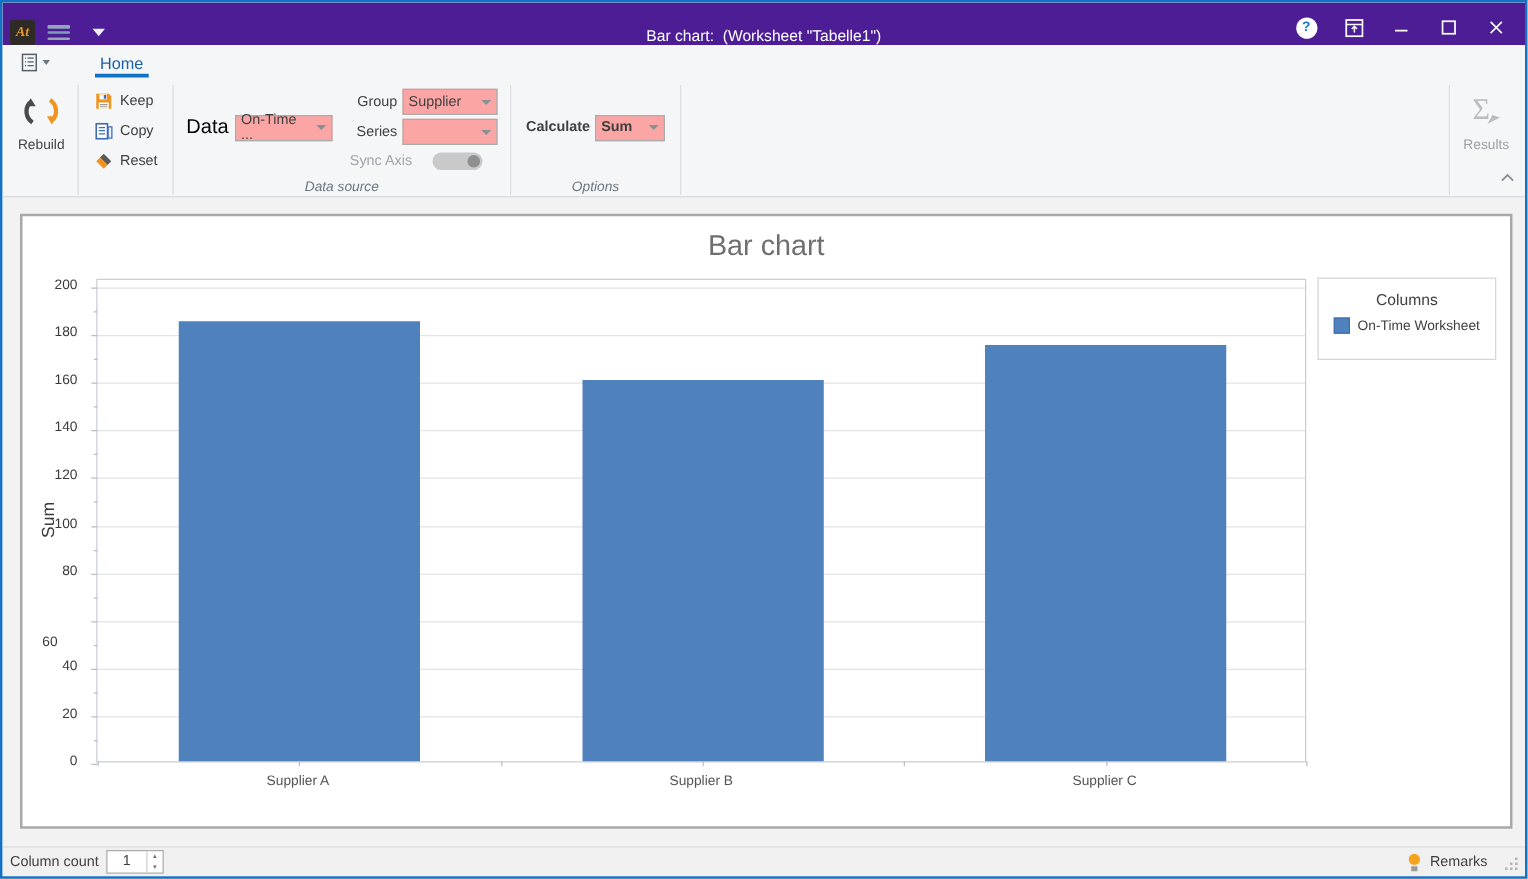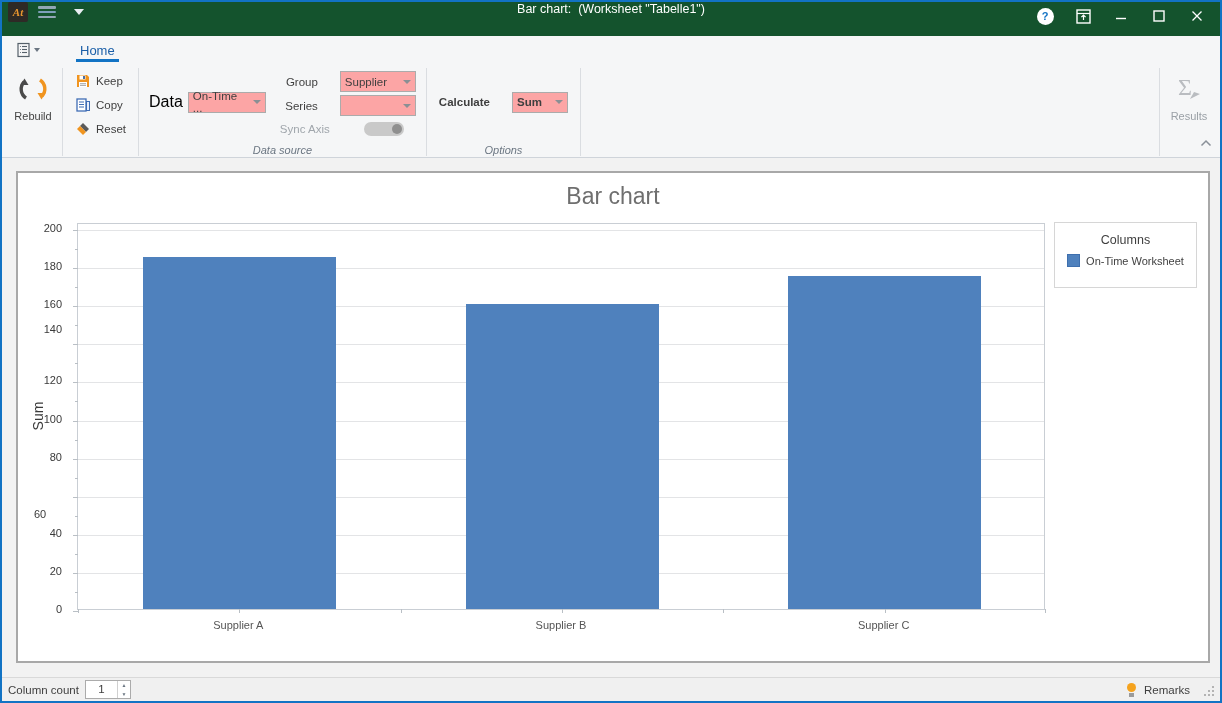--- a/index.html
+++ b/index.html
@@ -1,21 +1,21 @@
 <!DOCTYPE html>
 <html><head>
 <meta charset="utf-8">
 <style>
   * { margin:0; padding:0; box-sizing:border-box; }
   html,body { width:1222px; height:703px; font-family:"Liberation Sans", sans-serif; }
   .window { width:1222px; height:703px; border:2px solid #1273c4; background:#f2f2f2;
             display:flex; flex-direction:column; position:relative; overflow:hidden; }
 
   
-  .titlebar { height:34px; background:#14532d; display:flex; align-items:flex-start;
+  .titlebar { height:34px; background:#4c1d95; display:flex; align-items:flex-end;
               padding:0 6px; flex:0 0 auto; position:relative; }
   .tb-left { display:flex; align-items:center; gap:10px; }
   .app-icon { width:20px; height:20px; background:#2e2a26; border-radius:2px; color:#e8962e;
               font:italic bold 11px "Liberation Serif", serif; display:flex; align-items:center; justify-content:center; }
   .hamburger { width:18px; height:12px; display:flex; flex-direction:column; justify-content:space-between; cursor:default; }
   .hamburger span { height:2.5px; background:#92a6b6; border-radius:1px; }
   .hamburger span:nth-child(2){ background:#7e9fba; }
   .tb-caret { width:0; height:0; border-left:5px solid transparent; border-right:5px solid transparent;
               border-top:6px solid #e9eef2; margin-left:8px; }
   .tb-title { position:absolute; left:0; right:0; text-align:center; color:#ffffff; font-size:12.5px; white-space:pre; pointer-events:none; }
@@ -34,21 +34,21 @@
   .ribbon-body { height:94px; display:flex; align-items:stretch; padding:2px 4px 0 4px; position:relative; }
   .rb-sep { width:1px; background:#dadde1; margin:3px 2px 1px 2px; }
   .rb-group { position:relative; display:flex; padding-bottom:17px; }
   .rb-caption { position:absolute; bottom:1px; left:0; right:0; text-align:center; font-size:11px; color:#6b7682;font-style:italic; }
   .bigbtn { width:54px; display:flex; flex-direction:column; align-items:center; justify-content:flex-start; padding-top:8px; gap:5px; }
   .bigbtn .lbl { font-size:11px; color:#444; }
   .bigbtn.disabled .lbl { color:#9aa0a6; }
   .smallcol { display:flex; flex-direction:column; justify-content:flex-start; padding:6px 6px 0 6px; gap:4px; }
   .smallbtn { display:flex; align-items:center; gap:5px; height:20px; padding:0 4px; }
   .smallbtn .lbl { font-size:11.5px; color:#3f3f3f; }
-  .fieldrow { display:flex; align-items:center; gap:22px; height:22px; }
+  .fieldrow { display:flex; align-items:center; gap:4px; height:22px; }
   .fieldrow .flabel { font-size:11.5px; color:#3f3f3f; }
   .combo { background:#fca5a5; border:1px solid #ababab; height:21px; display:flex; align-items:center;
            padding:0 4px; font-size:11.5px; color:#3f3f3f; justify-content:space-between; }
   .combo .caret { width:0;height:0;border-left:4px solid transparent;border-right:4px solid transparent;border-top:4px solid #8a8f94; margin-left:6px; }
   .ds-group { padding:0 8px 17px 8px; display:flex; gap:14px; }
   .ds-col1 { display:flex; align-items:center; margin-top:26px; height:22px; }
   .ds-col2 { display:flex; flex-direction:column; gap:2px; padding-top:6px; }
   .ds-col2 .flabel { width:38px; text-align:right; }
   .sync-lbl { color:#a0a6ac !important; }
   .toggle { width:40px; height:14px; background:#c9c9c9; border-radius:7px; position:relative; margin-left:12px; }
@@ -280,21 +280,21 @@
       <div class="chart-title">Bar chart</div>
       <div class="sum-label">Sum</div>
       <div class="ylabels">
           <div class="ylabel" style="top: 380px; left: 0px; right: 8px; text-align: right;">0</div>
           <div class="ylabel" style="top: 341.9px; left: 0px; right: 8px; text-align: right;">20</div>
           <div class="ylabel" style="top: 303.8px; left: 0px; right: 8px; text-align: right;">40</div>
           <div class="ylabel" style="top: 265.7px; left: 0px; right: 8px; text-align: center; margin-top: 19px;">60</div>
           <div class="ylabel" style="top: 227.6px; left: 0px; right: 8px; text-align: right;">80</div>
           <div class="ylabel" style="top: 189.5px; left: 0px; right: 8px; text-align: right;">100</div>
           <div class="ylabel" style="top: 151.4px; left: 0px; right: 8px; text-align: right;">120</div>
-          <div class="ylabel" style="top: 100px; left: 0px; right: 8px; text-align: right;">140</div>
+          <div class="ylabel" style="top: 113px; left: 0px; right: 8px; text-align: right;">140</div>
           <div class="ylabel" style="top: 75.2px; left: 0px; right: 8px; text-align: right;">160</div>
           <div class="ylabel" style="top: 37.1px; left: 0px; right: 8px; text-align: right;">180</div>
           <div class="ylabel" style="top: -1px; left: 0px; right: 8px; text-align: right;">200</div>
         </div>
       <div class="plot">
           <div class="ytick" style="top: 387px;"></div>
           <div class="gridline" style="top: 348.9px;"></div>
           <div class="ytick" style="top: 348.9px;"></div>
           <div class="gridline" style="top: 310.8px;"></div>
           <div class="ytick" style="top: 310.8px;"></div>

